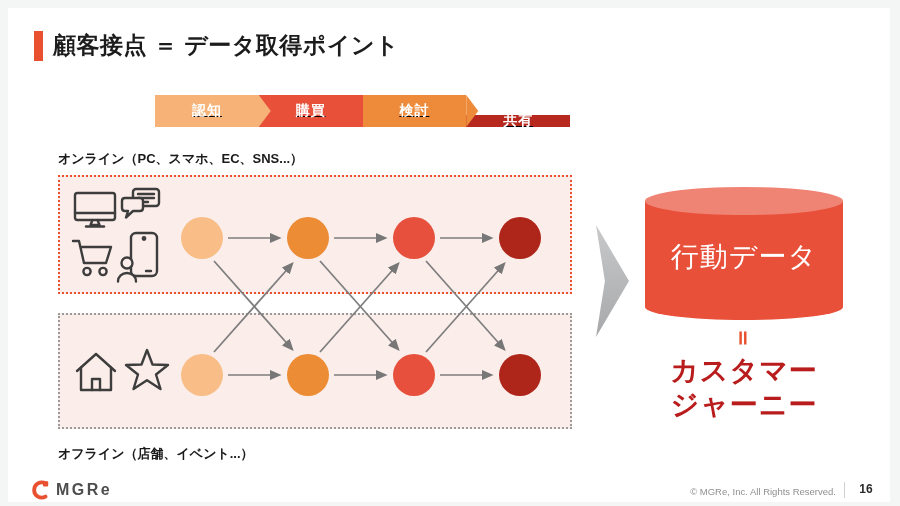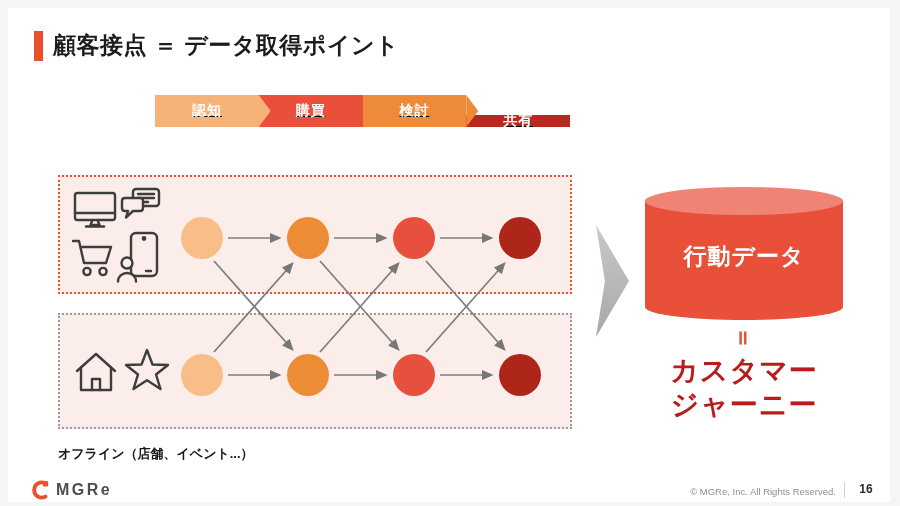--- a/index.html
+++ b/index.html
@@ -45,21 +45,21 @@
   
   .big-arrow { position:absolute; left:588px; top:217px; width:33px; height:112px;
     background:linear-gradient(to bottom,#c7c9cb,#a6a8aa);
     clip-path:polygon(0 0,100% 50%,0 100%,27% 50%); }
 
   
   .cylinder { position:absolute; left:637px; top:193px; width:198px; height:106px; background:#E8503A; }
   .cylinder::before { content:""; position:absolute; left:0; top:-14px; width:100%; height:28px; border-radius:50%; background:#EF8374; }
   .cylinder::after { content:""; position:absolute; left:0; bottom:-13px; width:100%; height:26px; border-radius:50%; background:#E8503A; }
   .cylinder .db-label { position:absolute; left:0; top:50%; width:100%; transform:translateY(-42%);
-    text-align:center; color:#fff; font-size:23px; font-weight:700; letter-spacing:1px; z-index:2; }
+    text-align:center; color:#fff; font-size:28px; font-weight:400; letter-spacing:1px; z-index:2; }
 
   .equals { position:absolute; left:637px; top:315px; width:198px; height:30px;
     display:flex; align-items:center; justify-content:center; }
   .equals span { display:block; font-size:24px; font-weight:800; color:#E8502F; transform:rotate(90deg); }
 
   .caption { position:absolute; left:637px; top:346px; width:198px; text-align:center;
     color:#b91c1c; font-size:28px; font-weight:800; line-height:34px; letter-spacing:1px; }
 
   
   .footer-logo { position:absolute; left:22px; top:472px; display:flex; align-items:center; gap:6px; }
@@ -86,20 +86,21 @@
         <span>購買</span>
       </div>
       <div class="stage stage2">
         <span>検討</span>
       </div>
       <div class="stage stage4">
         <span>共有</span>
       </div>
     </div>
 
+    <div class="row-label online">オンライン（PC、スマホ、EC、SNS...）</div>
     <div class="tp-box online-box"></div>
 
     <div class="row-label offline">オフライン（店舗、イベント...）</div>
     <div class="tp-box offline-box"></div>
 
     <div class="icon" style="left:64px; top:182px;">
       <svg width="46" height="40" viewBox="0 0 46 40" fill="none" stroke="#3d3d3d" stroke-width="2.4" stroke-linecap="round" stroke-linejoin="round">
         <rect x="3" y="3" width="40" height="27" rx="2.5"></rect>
         <line x1="3" y1="23" x2="43" y2="23"></line>
         <path d="M20.5 30 L18.5 35 H27.5 L25.5 30"></path>

